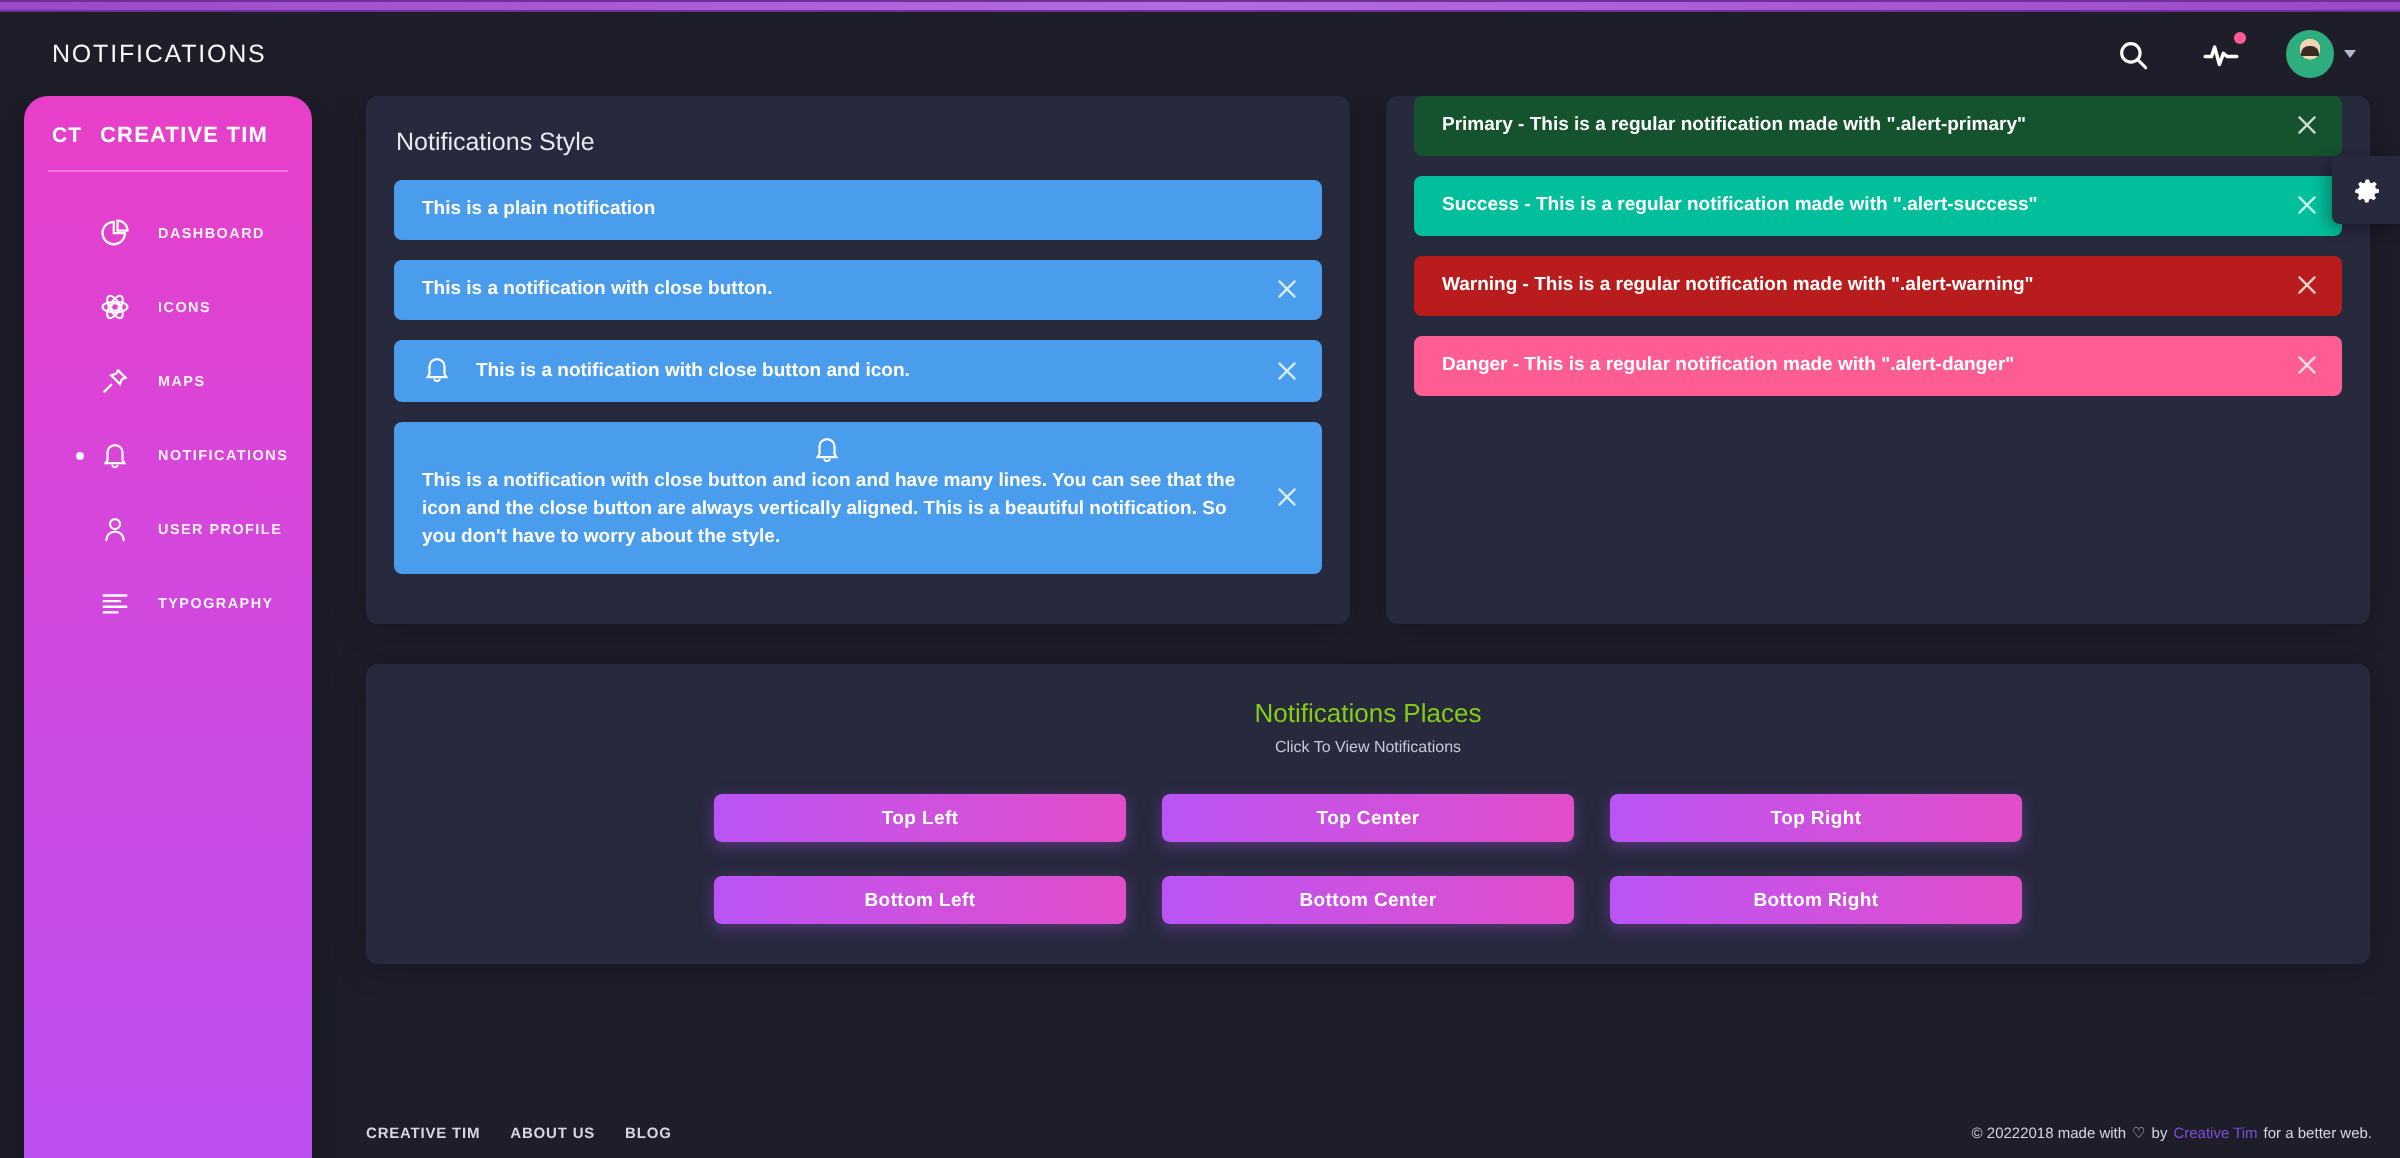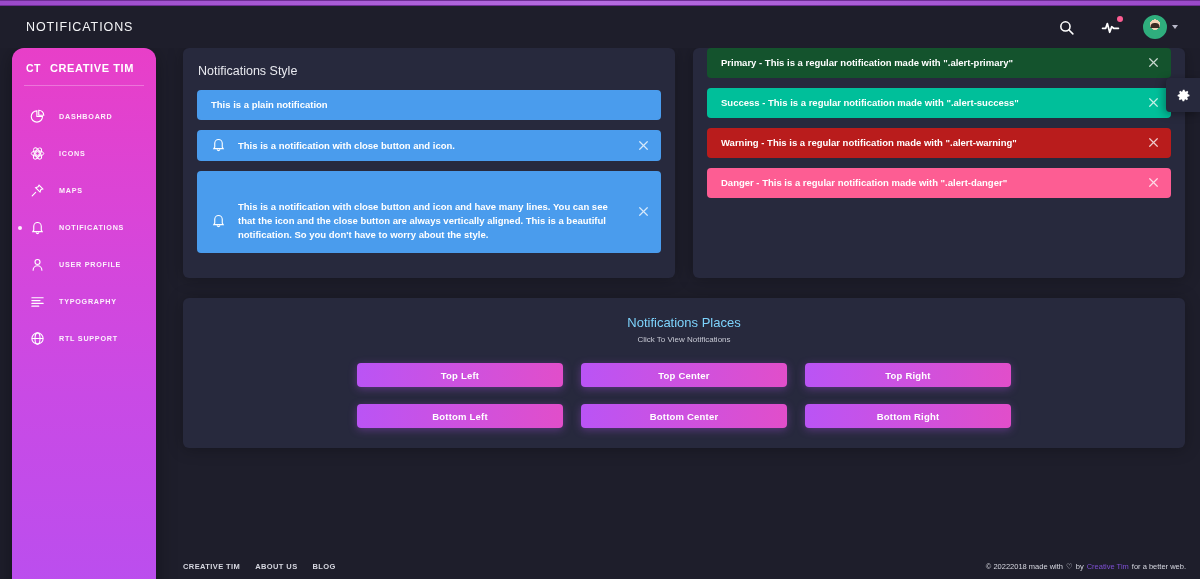--- a/index.html
+++ b/index.html
@@ -39,21 +39,21 @@
   
   .sidebar { position: absolute; left: 12px; top: 48px; width: 144px; height: 577px;
     border-radius: 12px; overflow: hidden;
     background: linear-gradient(to bottom, #e83fc8 0%, #d945d8 30%, #c94ae5 60%, #b84ff0 100%);
     box-shadow: 0 4px 20px rgba(0,0,0,.35); z-index: 30; }
   .sb-logo { display: flex; align-items: center; padding: 14px 0 11px 14px; gap: 9px; cursor: pointer; }
   .sb-logo-mark { color: #fff; font-size: 10.5px; font-weight: bold; letter-spacing: .5px; }
   .sb-logo-text { color: #fff; font-size: 11px; font-weight: bold; letter-spacing: .6px; }
   .sb-div { height: 1px; margin: 0 12px 12px 12px; background: rgba(255,255,255,.28); }
   .sb-item { display: flex; align-items: center; height: 37px; padding-left: 16px;
-    gap: 13px; cursor: pointer; position: relative; }
+    gap: 13px; cursor: pointer; position: relative; margin-left: 20px; }
   .sb-item .ic { width: 18px; height: 18px; color: #fff; display:flex; align-items:center; justify-content:center; }
   .sb-item .ic svg { display: block; }
   .sb-label { color: rgba(255,255,255,.92); font-size: 7.2px; letter-spacing: .75px;
     font-weight: 600; text-transform: uppercase; white-space: nowrap; }
   .sb-item.active:before { content: ""; position: absolute; left: 6px; top: 50%;
     transform: translateY(-50%); width: 4px; height: 4px; border-radius: 50%;
     background: rgba(255,255,255,.92); }
 
   
   .content { position: absolute; left: 168px; top: 48px; width: 1032px; height: 531px; }
@@ -74,27 +74,27 @@
     width: 14px; height: 14px; cursor: pointer; opacity: .78; }
   .alert .close svg { display: block; }
   .alert .bell { width: 17px; height: 17px; color: #fff; margin-right: 10px; flex: 0 0 auto; }
   .alert .bell svg { display: block; }
   .a-info    { background: #4a9ced; }
   .a-primary { background: #14532d; }
   .a-blue    { background: #3f9bf0; }
   .a-success { background: #00bf9a; }
   .a-warning { background: #b91c1c; }
   .a-danger  { background: #fd5d93; }
-  .alert.tall { align-items: center; padding-top: 29px; padding-bottom: 11px; }
+  .alert.tall { align-items: center; padding-top: 6px; padding-bottom: 11px; flex-direction: column; }
   .alert.tall .alert-txt { font-weight: 600; }
 
   
   .places { margin: 20px 15px 0 15px; background: #27293d; border-radius: 6px;
     padding: 17px 15px 20px 15px; box-shadow: 0 1px 16px rgba(0,0,0,.28); }
-  .places-title { text-align: center; color: #7dd3fc; font-size: 13px; font-weight: 400; }
+  .places-title { text-align: center; color: #84cc16; font-size: 13px; font-weight: 400; }
   .places-sub { text-align: center; color: #c7c9d4; font-size: 8px; margin-top: 5px; }
   .btn-grid { display: grid; grid-template-columns: repeat(3, 206px); gap: 17px 18px;
     justify-content: center; margin-top: 19px; }
   .pbtn { height: 24px; border: none; border-radius: 4px; color: #fff; cursor: pointer;
     font-size: 9.5px; font-weight: bold; letter-spacing: .2px;
     background: linear-gradient(to right, #ba54f5 0%, #e14eca 100%);
     box-shadow: 0 2px 8px rgba(186,84,245,.35); font-family: "Liberation Sans", sans-serif; }
 
   
   .gear { position: absolute; right: 0; top: 78px; width: 34px; height: 34px;
@@ -208,44 +208,43 @@
         <svg width="15" height="15" viewBox="0 0 24 24" fill="none" stroke="#fff" stroke-width="1.9" stroke-linecap="round">
           <line x1="3" y1="6" x2="21" y2="6"></line>
             <line x1="3" y1="10.5" x2="16" y2="10.5"></line>
           <line x1="3" y1="15" x2="21" y2="15"></line>
             <line x1="3" y1="19.5" x2="14" y2="19.5"></line>
         </svg>
         </span>
       <span class="sb-label">TYPOGRAPHY</span>
     </div>
 
-    <div class="sb-item">
-      <span class="ic">
-        <svg width="15" height="15" viewBox="0 0 24 24" fill="none" stroke="#fff" stroke-width="1.7">
-          <circle cx="12" cy="12" r="9"></circle>
-            <ellipse cx="12" cy="12" rx="4" ry="9"></ellipse>
-          <line x1="3" y1="12" x2="21" y2="12"></line>
-        </svg>
-        </span>
-      <span class="sb-label">RTL SUPPORT</span>
-    </div>
   </div>
 
   <div class="content">
 
     <div class="panels">
 
       <div class="card panel-left">
         <div class="card-title">Notifications Style</div>
         <div class="card-body">
 
           <div class="alert a-info">
             <span class="alert-txt">This is a plain notification</span>
           </div>
 
+          <div class="alert a-info">
+            <span class="alert-txt">This is a notification with close button.</span>
+            <span class="close">
+              <svg width="13" height="13" viewBox="0 0 24 24" stroke="#fff" stroke-width="2.2" stroke-linecap="round">
+                <line x1="5" y1="5" x2="19" y2="19"></line>
+                  <line x1="19" y1="5" x2="5" y2="19"></line>
+                </svg>
+            </span>
+          </div>
 
           <div class="alert a-info">
             <span class="bell">
               <svg width="15" height="15" viewBox="0 0 24 24" fill="none" stroke="#fff" stroke-width="1.8" stroke-linecap="round">
                 <path d="M18 16V10a6 6 0 1 0-12 0v6l-1.5 2.5h15z"></path>
                   <path d="M10 20.5a2.2 2.2 0 0 0 4 0"></path>
                 </svg>
             </span>
             <span class="alert-txt">This is a notification with close button and icon.</span>
             <span class="close">

